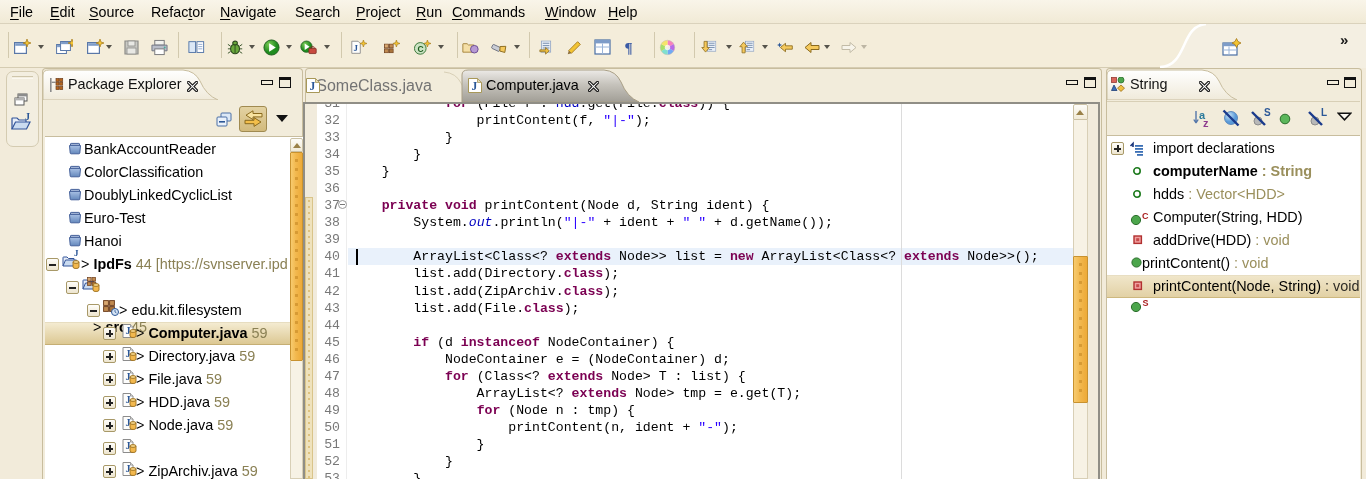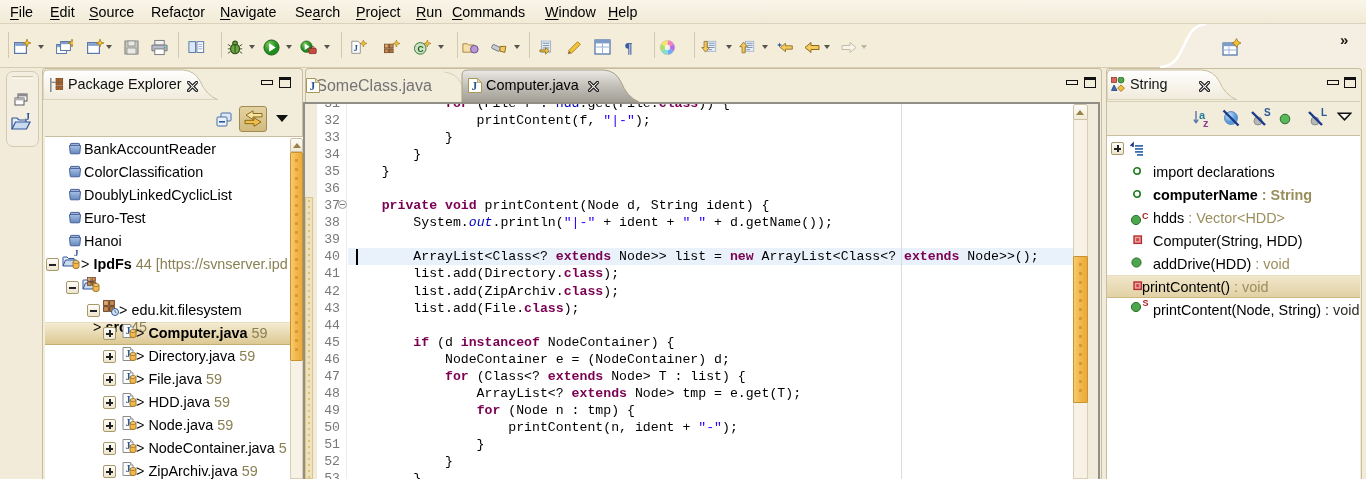--- a/index.html
+++ b/index.html
@@ -28,21 +28,21 @@
 .sbdots{position:absolute;left:50%;margin-left:-1.5px;top:6px;bottom:4px;width:3px;
  background-image:radial-gradient(circle at 1.5px 1.5px,#D79A33 1.4px,transparent 1.6px);background-size:3px 9px;}
 .sbtrack{position:absolute;background:#F7F2E5;border:1px solid #D8CFB6;border-top:none;}
 
 .mono{font-family:"Liberation Mono",monospace;font-size:13.2px;line-height:17.06px;white-space:pre;margin:0;position:absolute;}
 .kw{color:#7B0052;font-weight:bold;}
 .str{color:#2A00FF;}
 .sf{color:#0000C0;font-style:italic;}
 .fld{color:#0000C0;}
 .mtype{color:#9A8F5C;}
-.mrow{position:absolute;height:23px;font-size:14.4px;color:#000;white-space:nowrap;line-height:23px;margin-top:24px;}
+.mrow{position:absolute;height:23px;font-size:14.4px;color:#000;white-space:nowrap;line-height:23px;}
 svg{display:block;}
 </style></head>
 <body>
 <div id="menubar">
 <span style="left:10px"><u>F</u>ile</span>
 <span style="left:50px"><u>E</u>dit</span>
 <span style="left:89px"><u>S</u>ource</span>
 <span style="left:151px">Refac<u>t</u>or</span>
 <span style="left:220px"><u>N</u>avigate</span>
 <span style="left:295px">Se<u>a</u>rch</span>
@@ -459,21 +459,20 @@
  <div class="exp plus" style="left:58px;top:306px;">
       <i></i>
       <b></b>
     </div>
  <svg class="abs" style="left:75px;top:302px" width="16" height="16">
       <use href="#i-jfile"></use>
     </svg>
  <svg class="abs" style="left:84px;top:308px" width="8" height="9">
       <use href="#i-cyl"></use>
     </svg>
- <div class="trow" style="left:91px;top:301px;">&gt; NodeContainer.java <span class="olv">5</span></div>
  <div class="exp plus" style="left:58px;top:329px;">
       <i></i>
       <b></b>
     </div>
  <svg class="abs" style="left:75px;top:325px" width="16" height="16">
       <use href="#i-jfile"></use>
     </svg>
  <svg class="abs" style="left:84px;top:331px" width="8" height="9">
       <use href="#i-cyl"></use>
     </svg>

